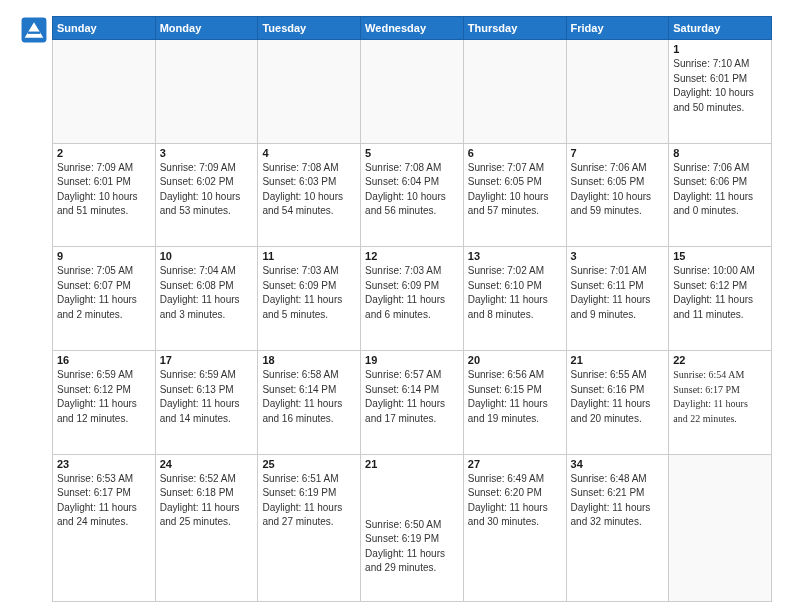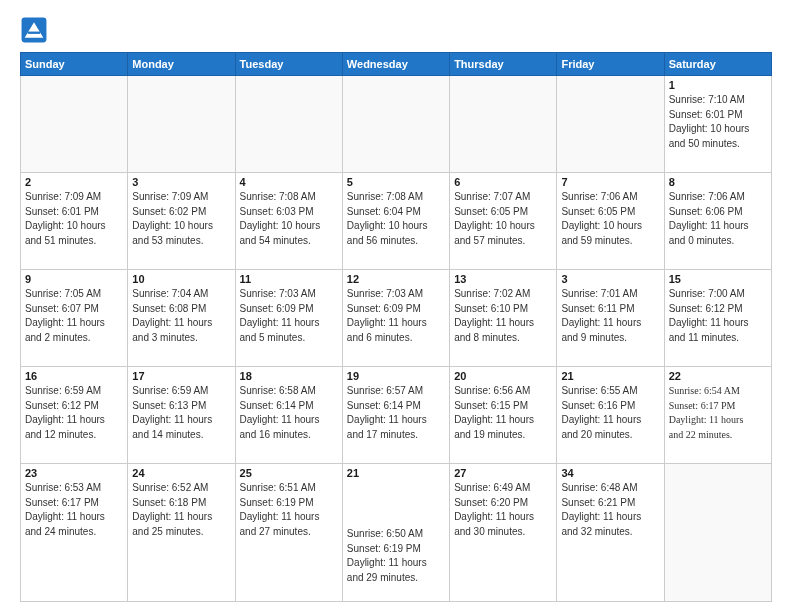--- a/index.html
+++ b/index.html
@@ -8,21 +8,21 @@
       background: #fff;
       width: 792px;
       height: 612px;
       overflow: hidden;
     }
     .page {
       width: 792px;
       height: 612px;
       padding: 16px 20px 10px 20px;
       display: flex;
-      flex-direction: column;
+      flex-direction: row;
     }
     .header {
       display: flex;
       align-items: flex-start;
       justify-content: space-between;
       margin-bottom: 8px;
     }
     .logo {
       display: flex;
       align-items: center;
@@ -235,21 +235,21 @@
           </td>
           <td>
             <span class="day-number">3</span>
             <div class="day-info" style="white-space: pre-line;">Sunrise: 7:01 AM
 Sunset: 6:11 PM
 Daylight: 11 hours
 and 9 minutes.</div>
           </td>
           <td>
             <span class="day-number">15</span>
-            <div class="day-info" style="white-space: pre-line;">Sunrise: 7:00 AM
+            <div class="day-info" style="white-space: pre-line;">Sunrise: 10:00 AM
 Sunset: 6:12 PM
 Daylight: 11 hours
 and 11 minutes.</div>
           </td>
         </tr>
         <tr>
           <td>
             <span class="day-number">16</span>
             <div class="day-info" style="white-space: pre-line;">Sunrise: 6:59 AM
 Sunset: 6:12 PM

